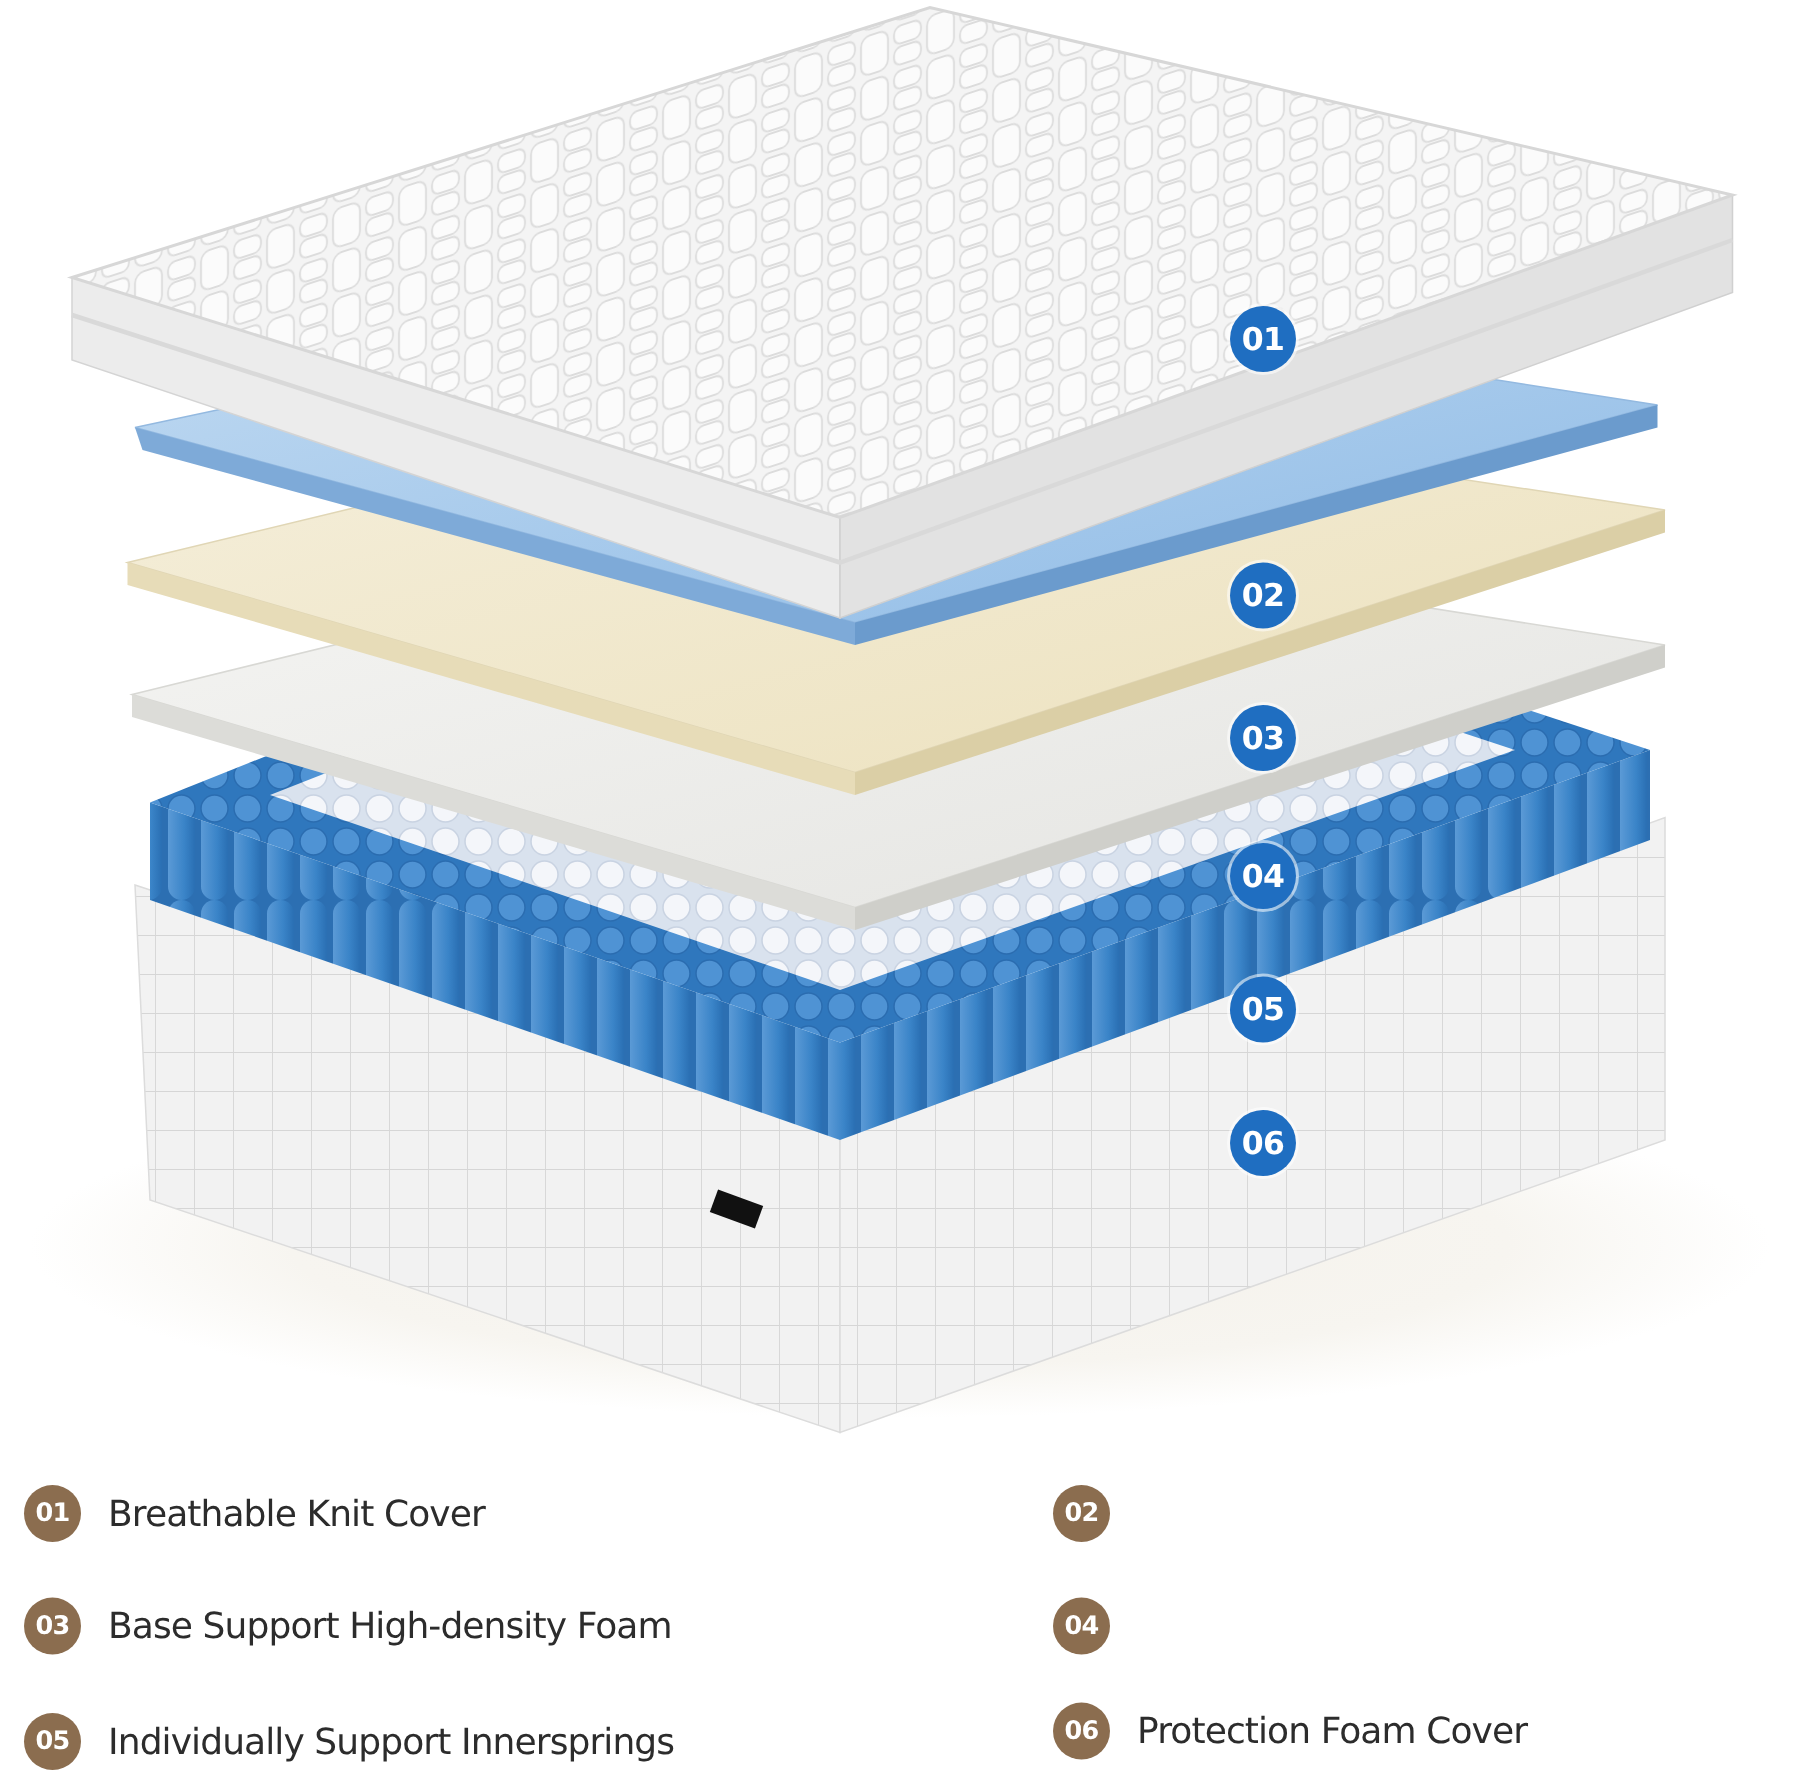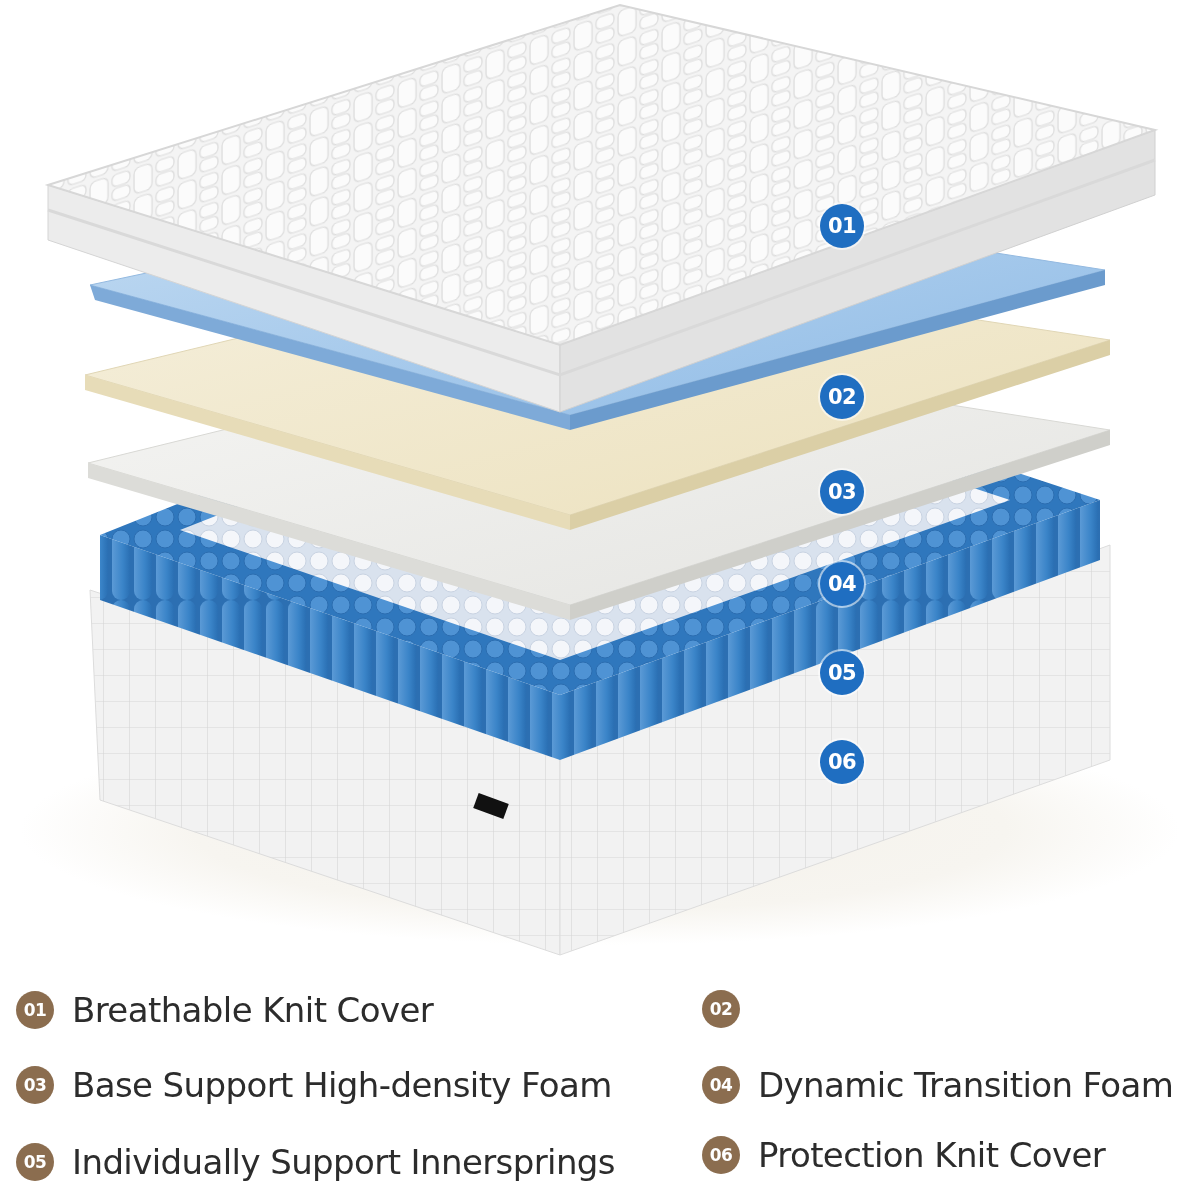--- a/index.html
+++ b/index.html
@@ -15,21 +15,21 @@
     }
     #legend { position: absolute; left: 0; top: 970px; width: 1200px; height: 216px; }
     .legend-item { position: absolute; display: flex; align-items: center; }
     .legend-badge {
       width: 38px; height: 38px; border-radius: 50%; background: #8b6d4f;
       color: #ffffff; font-weight: bold; font-size: 17px;
       display: flex; align-items: center; justify-content: center;
       margin-right: 18px; flex: 0 0 auto;
       font-family: "DejaVu Sans", sans-serif; letter-spacing: -0.5px;
     }
-    .legend-label { font-size: 34px; color: #2c2c2c; white-space: nowrap;
+    .legend-label { font-size: 24px; color: #2c2c2c; white-space: nowrap;
                     font-family: "DejaVu Sans", sans-serif; letter-spacing: -0.6px; }
   </style>
 </head>
 <body>
 
 <div id="illustration">
   <svg width="1200" height="960" viewBox="0 0 1200 960">
     <defs>
       <radialGradient id="floorShadow" cx="50%" cy="50%" r="50%">
         <stop offset="0%" stop-color="#f4f1ea"></stop>
@@ -134,23 +134,22 @@
   </div>
   <div class="legend-item" style="left:702px;top:20px;">
     <span class="legend-badge">02</span>
   </div>
   <div class="legend-item" style="left:16px;top:95px;">
     <span class="legend-badge">03</span>
     <span class="legend-label">Base Support High-density Foam</span>
   </div>
   <div class="legend-item" style="left:702px;top:95px;">
     <span class="legend-badge">04</span>
-    <span class="legend-label">Dynamic Transition Foam</span>
   </div>
   <div class="legend-item" style="left:16px;top:172px;">
     <span class="legend-badge">05</span>
     <span class="legend-label">Individually Support Innersprings</span>
   </div>
   <div class="legend-item" style="left:702px;top:165px;">
     <span class="legend-badge">06</span>
-    <span class="legend-label">Protection Knit Cover</span>
+    <span class="legend-label">Protection Foam Cover</span>
   </div>
 </div>
 
 </body></html>

